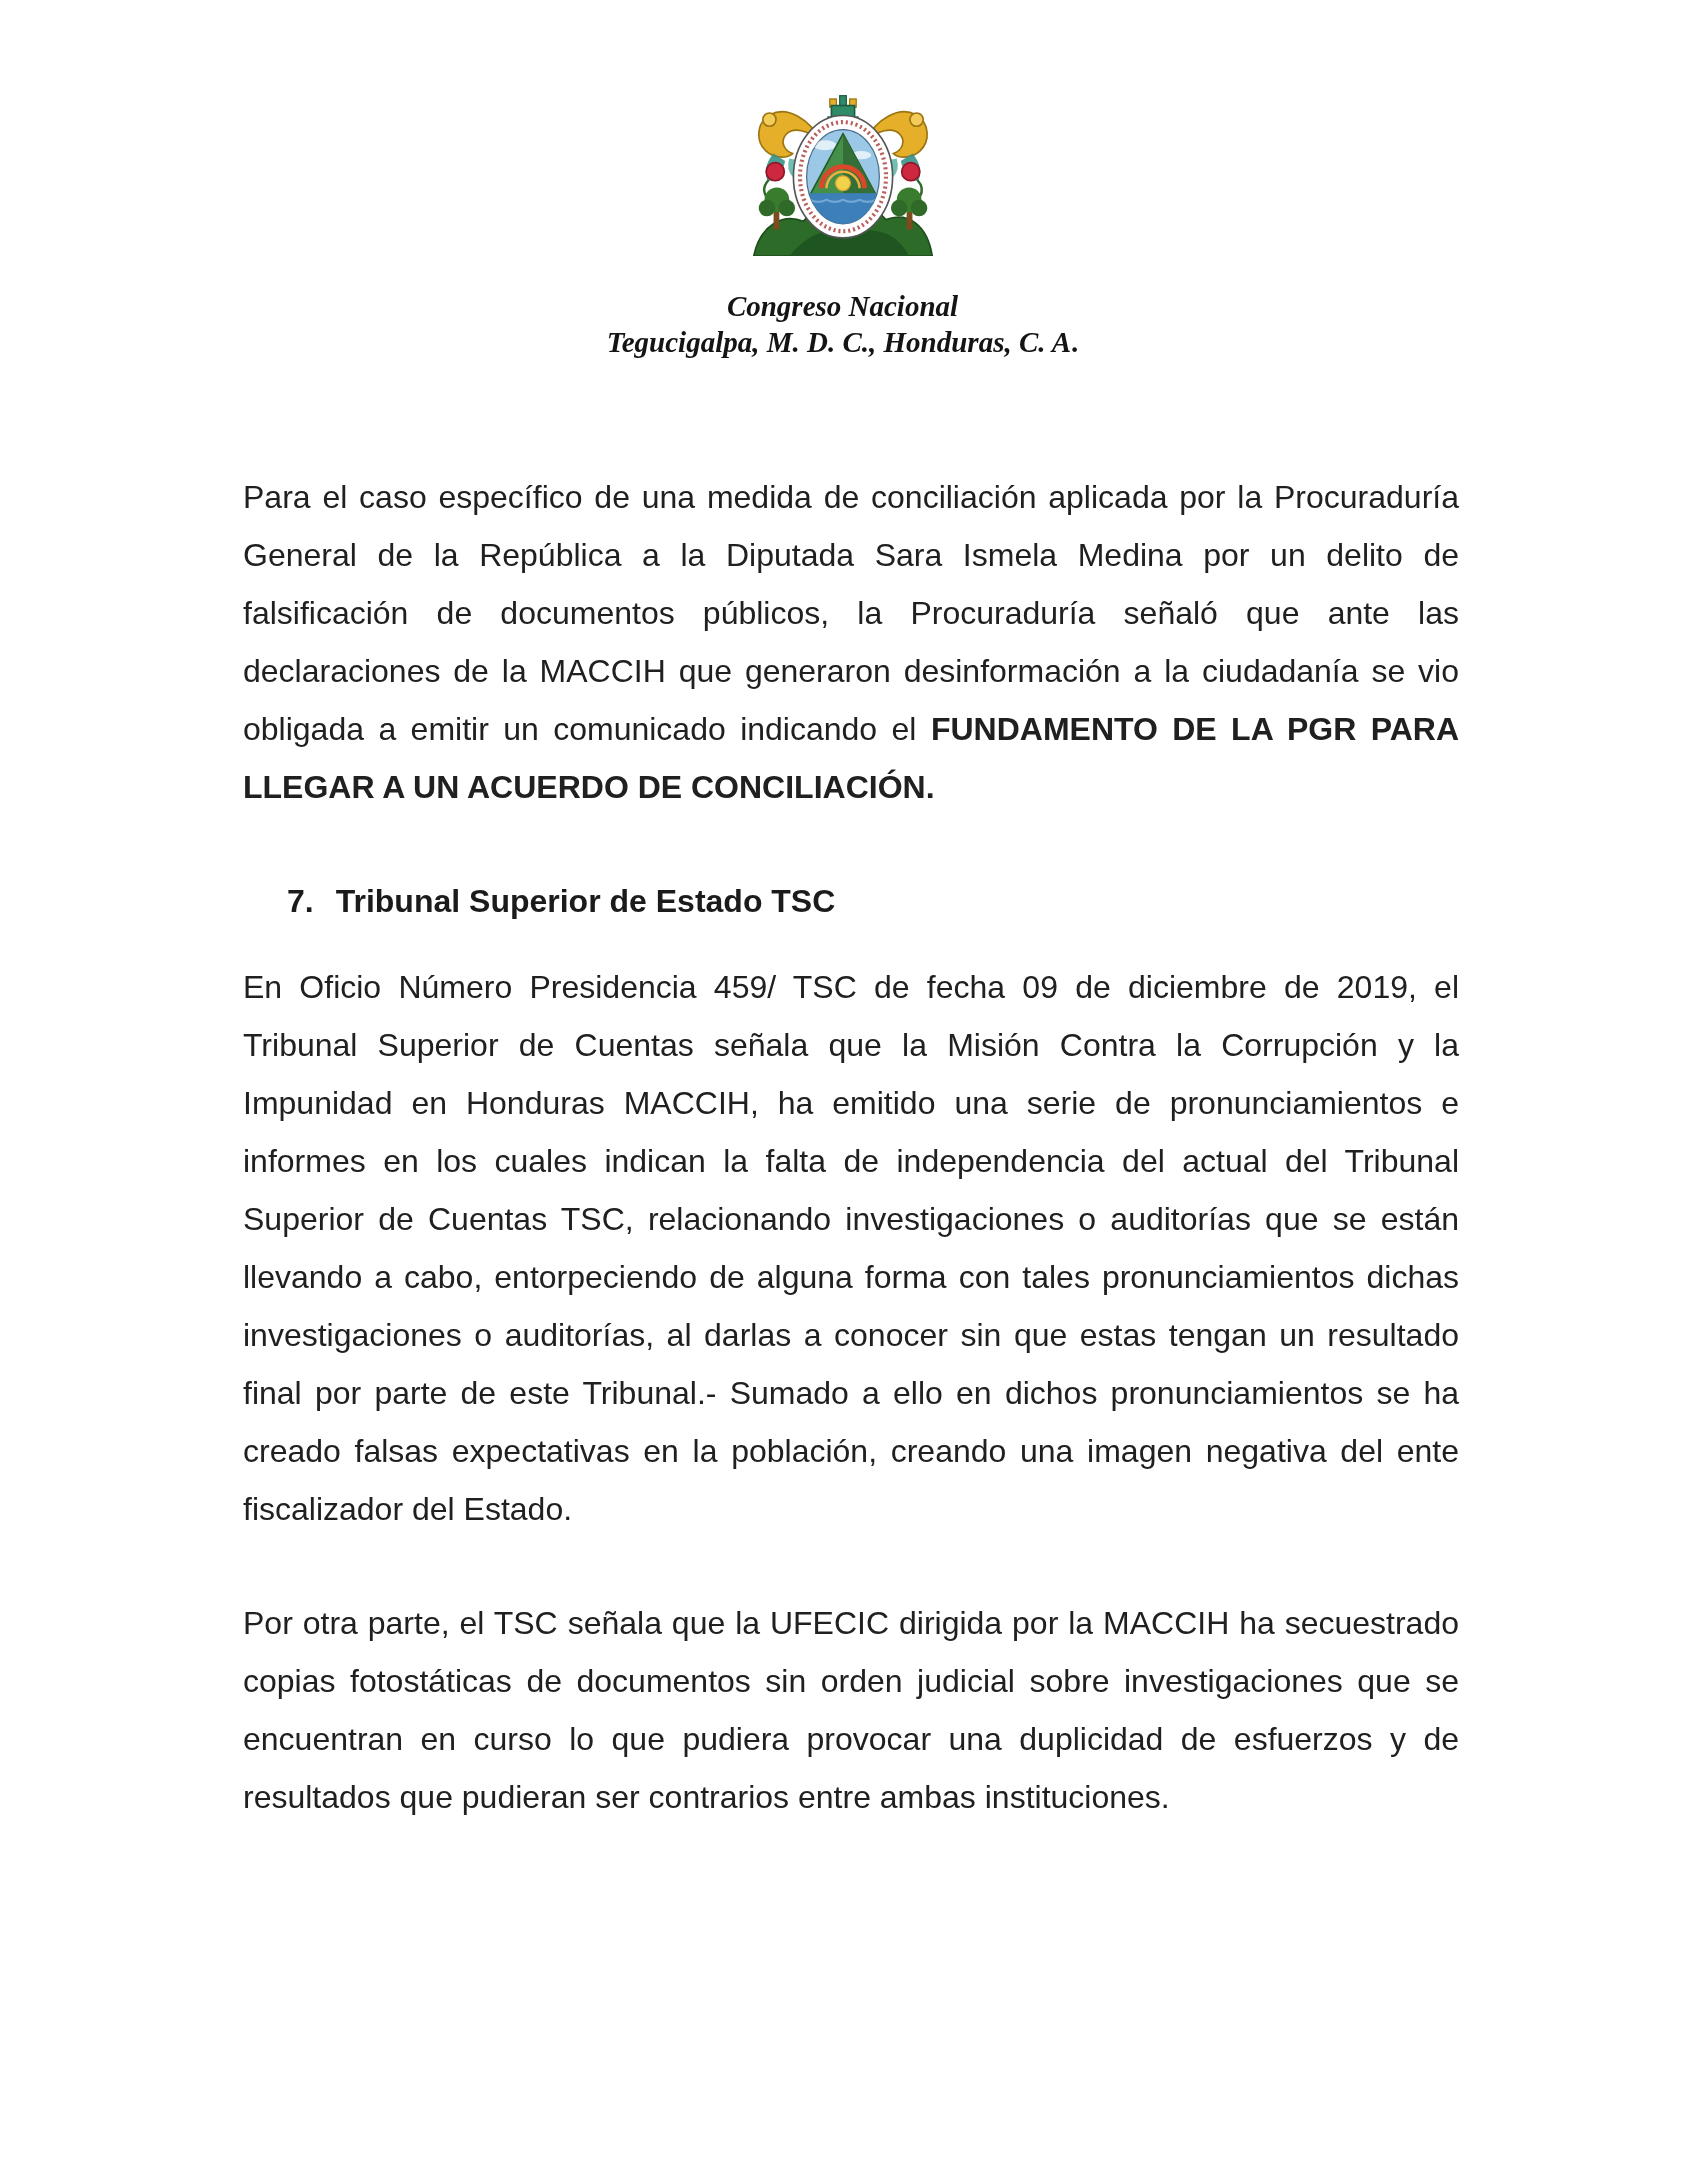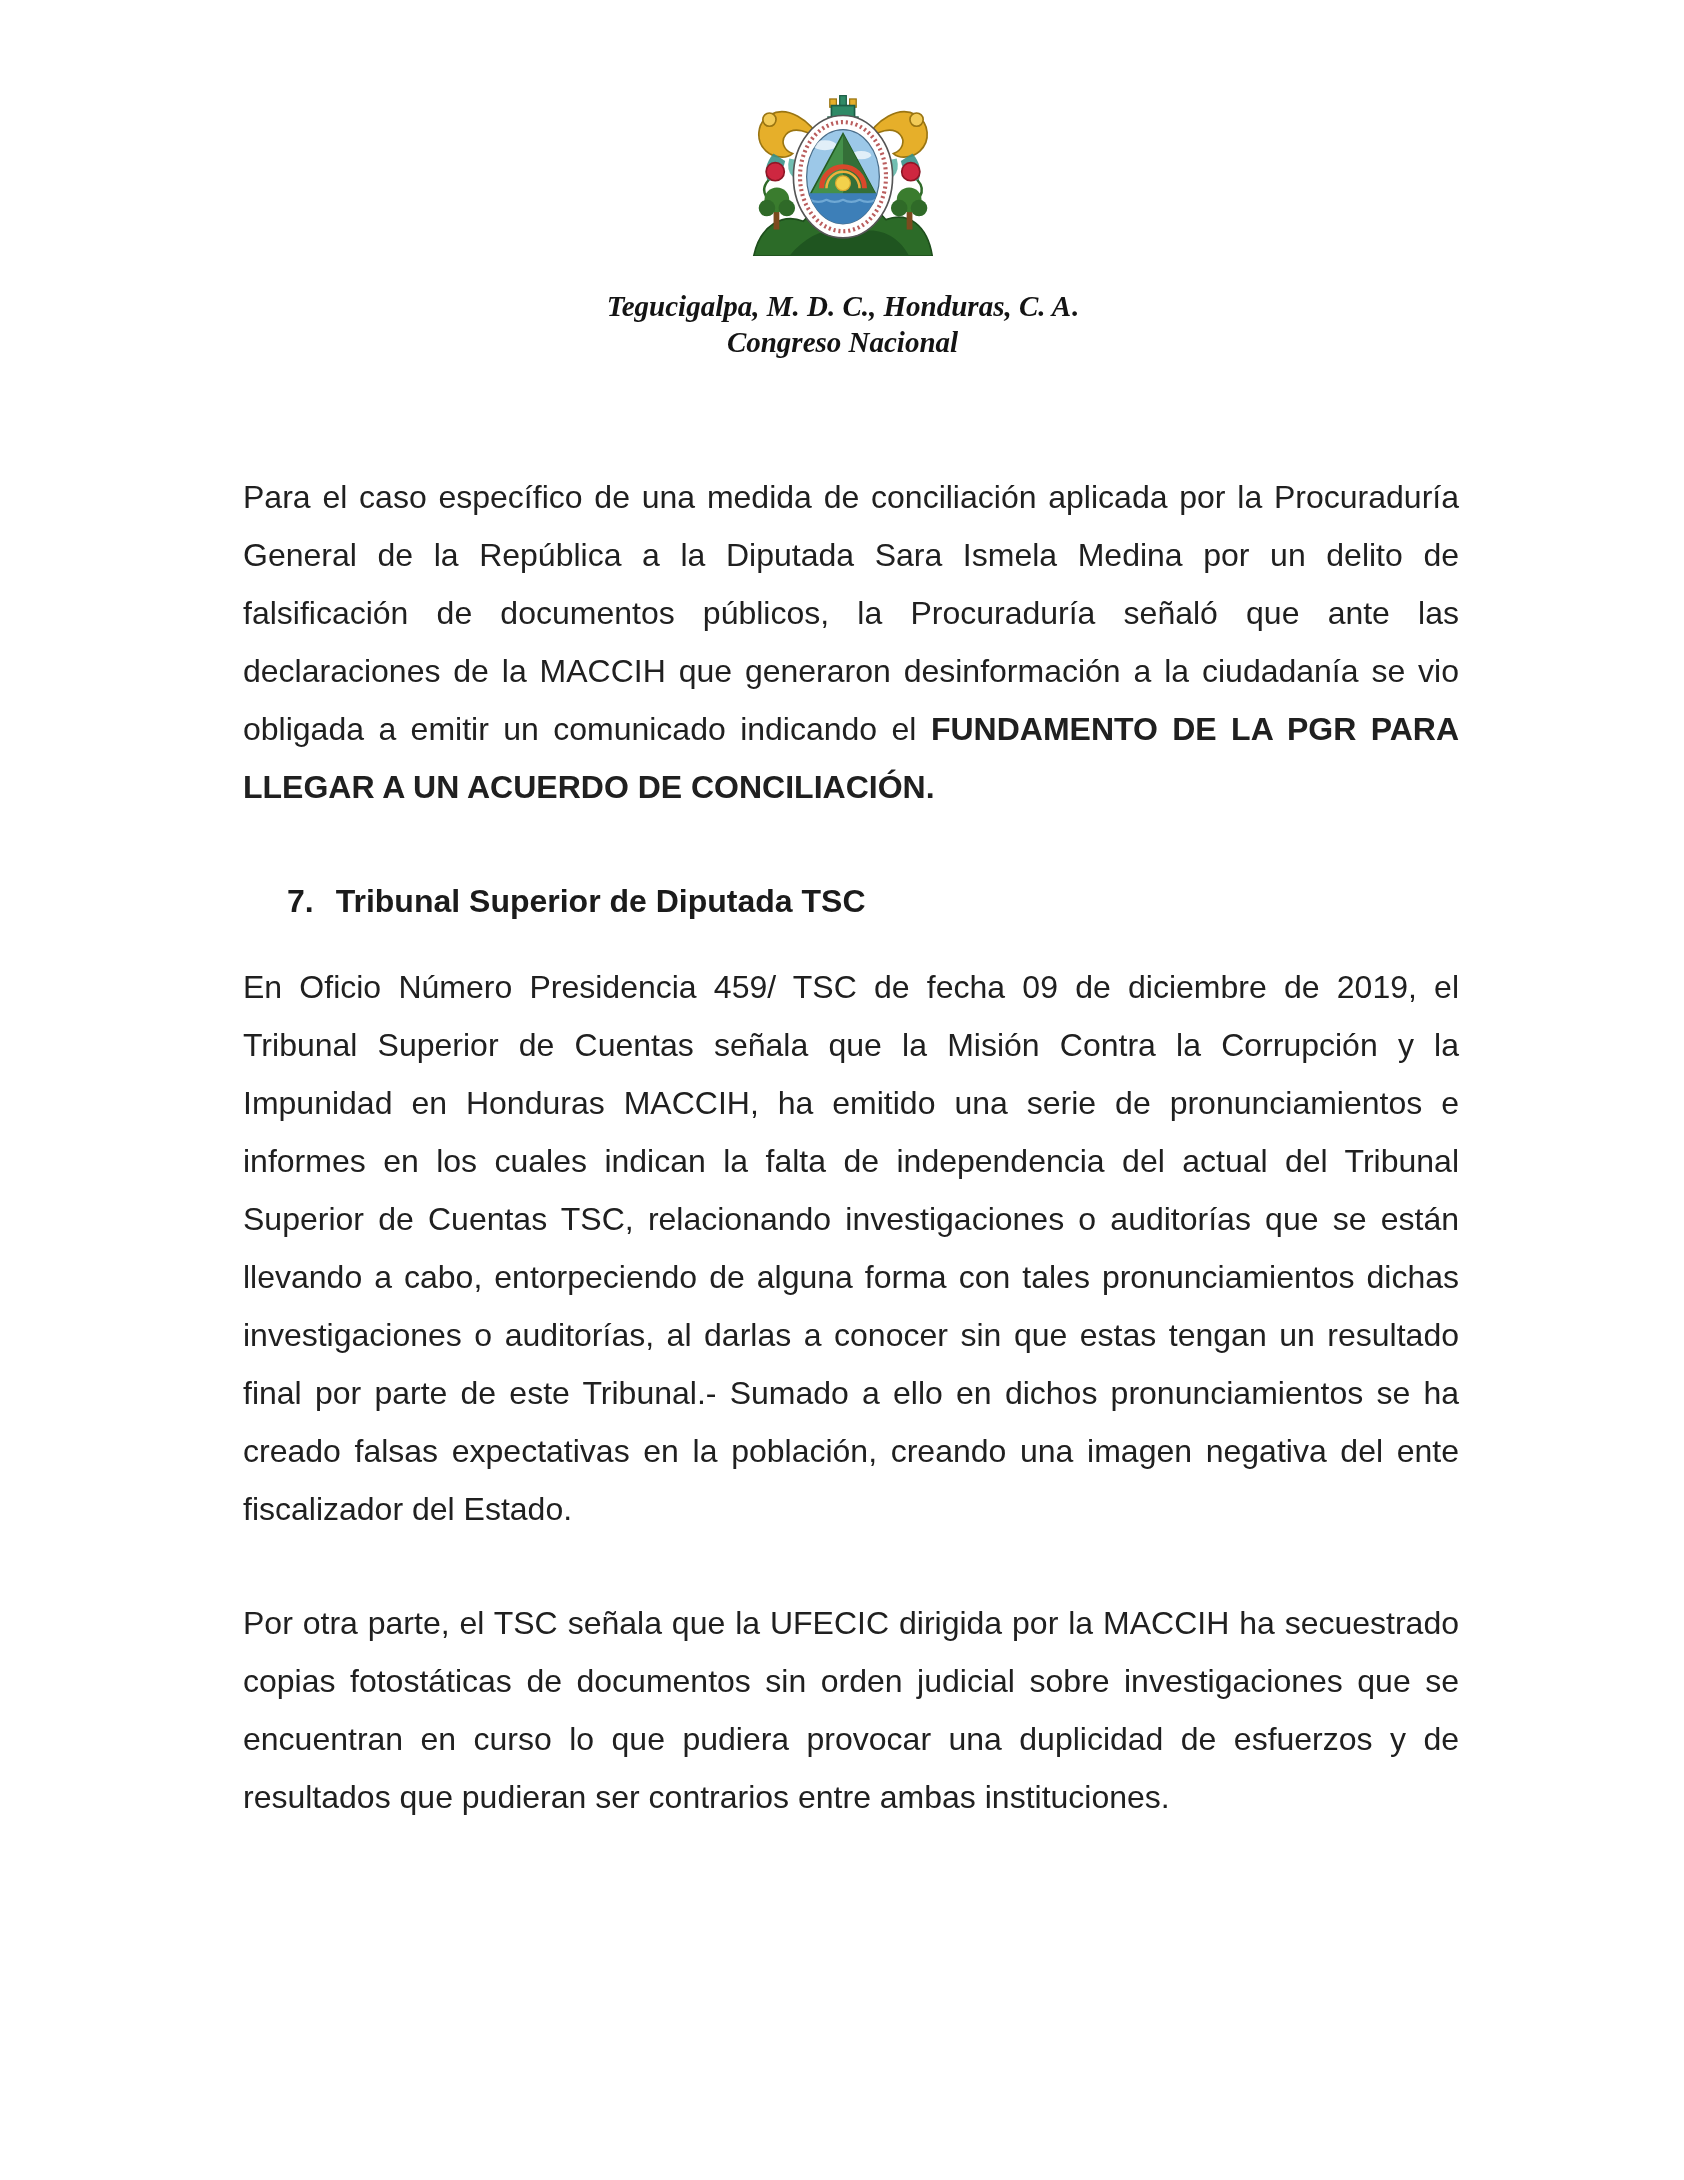--- a/index.html
+++ b/index.html
@@ -116,30 +116,30 @@
         <path d="M94,114 a26,26 0 0 1 52,0" fill="none" stroke="#D9482B" stroke-width="6"></path>
         <path d="M100,114 a20,20 0 0 1 40,0" fill="none" stroke="#EFAF3C" stroke-width="3"></path>
         <circle cx="120" cy="108" r="9" fill="#F2D14B" stroke="#D9A62E" stroke-width="1.5"></circle>
         <rect x="72" y="120" width="96" height="40" fill="#3D7FB8"></rect>
         <path d="M80,128 q10,5 20,0 q10,5 20,0 q10,5 20,0 q10,5 20,0" stroke="#6FA8D4" stroke-width="2.5" fill="none"></path>
       </g>
     </svg>
   </div>
 
   <div class="doc-header">
+    <div>Congreso Nacional</div>
     <div><span>Tegucigalpa, M. D. C., Honduras, C. A</span><span class="loc-period">.</span></div>
-    <div>Congreso Nacional</div>
   </div>
 
   <div class="doc-body">
 
     <p class="para"><span>Para el caso específico de una medida de conciliación aplicada por la Procuraduría General de la República a la Diputada Sara Ismela Medina por un delito de falsificación de documentos públicos, la Procuraduría señaló que ante las declaraciones de la MACCIH que generaron desinformación a la ciudadanía se vio obligada a emitir un comunicado indicando el </span><strong>FUNDAMENTO DE LA PGR PARA LLEGAR A UN ACUERDO DE CONCILIACIÓN.</strong></p>
 
 
-    <h3 class="heading"><span class="hnum">7.</span><span>Tribunal Superior de Diputada TSC</span></h3>
+    <h3 class="heading"><span class="hnum">7.</span><span>Tribunal Superior de Estado TSC</span></h3>
 
     <p class="para">En Oficio Número Presidencia 459/ TSC de fecha 09 de diciembre de 2019, el Tribunal Superior de Cuentas señala que la Misión Contra la Corrupción y la Impunidad en Honduras MACCIH, ha emitido una serie de pronunciamientos e informes en los cuales indican la falta de independencia del actual del Tribunal Superior de Cuentas TSC, relacionando investigaciones o auditorías que se están llevando a cabo, entorpeciendo de alguna forma con tales pronunciamientos dichas investigaciones o auditorías, al darlas a conocer sin que estas tengan un resultado final por parte de este Tribunal.- Sumado a ello en dichos pronunciamientos se ha creado falsas expectativas en la población, creando una imagen negativa del ente fiscalizador del Estado.</p>
 
     <p class="para">Por otra parte, el TSC señala que la UFECIC dirigida por la MACCIH ha secuestrado copias fotostáticas de documentos sin orden judicial sobre investigaciones que se encuentran en curso lo que pudiera provocar una duplicidad de esfuerzos y de resultados que pudieran ser contrarios entre ambas instituciones.</p>
 
   </div>
 
 </div>
 
 

